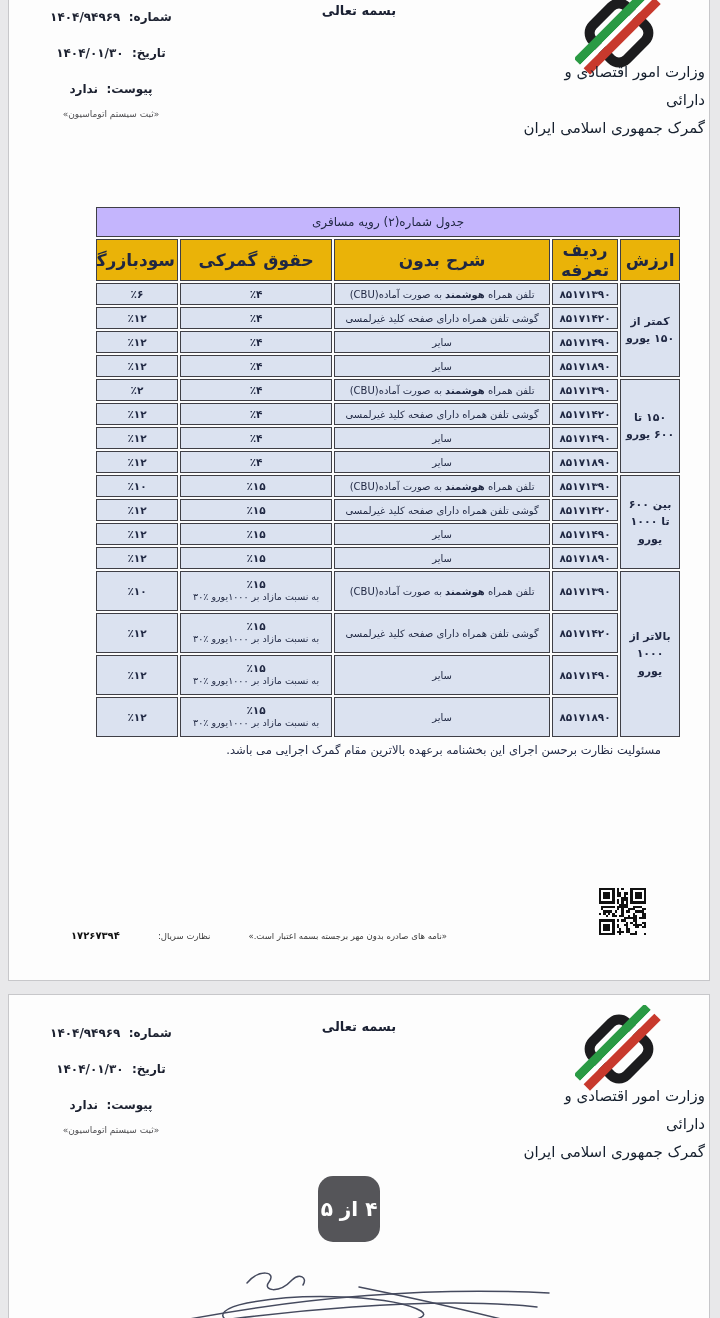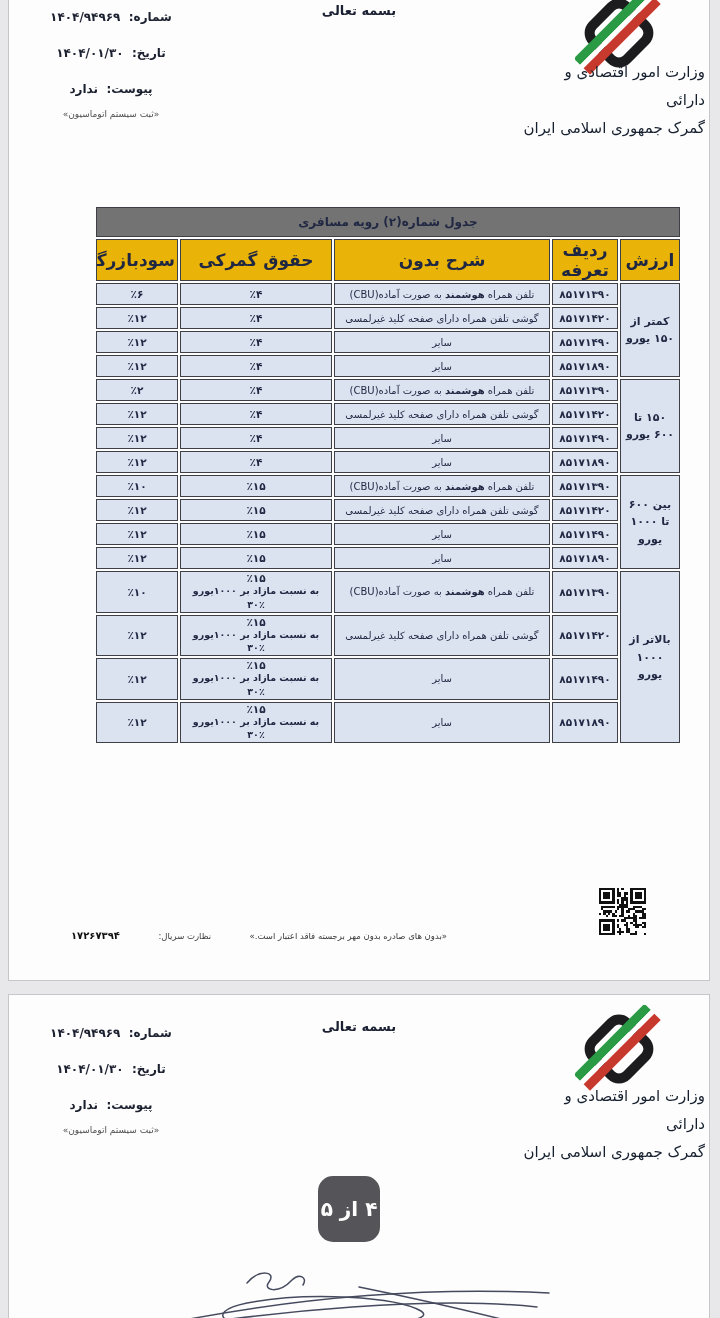--- a/index.html
+++ b/index.html
@@ -32,29 +32,29 @@
     font-weight:bold;font-size:12px;color:#1c2130}
   .page2 .meta{top:20px}
   .meta-line{height:36px;line-height:36px;white-space:nowrap}
   .automation{font-size:9px;font-weight:normal;color:#4f4f52;line-height:14px}
 
   
   table.tariff{position:absolute;top:206px;left:85px;width:586px;
     border-collapse:separate;border-spacing:2px;table-layout:fixed;direction:rtl}
   table.tariff td{border:1px solid #3f3f46;text-align:center;vertical-align:middle;
     padding:0 2px;color:#1f2742;overflow:hidden}
-  tr.t-title td{background:#737373;font-weight:bold;font-size:12px;height:28px}
+  tr.t-title td{background:#c4b5fd;font-weight:normal;font-size:12px;height:28px}
   tr.t-head td{background:#eab308;font-weight:bold;font-size:17px;height:24px}
   tbody td{background:#dbe2f0;font-size:10.5px;height:20px}
   tbody tr.dbl td{height:38px}
   td.num{font-weight:bold;font-size:10.5px}
   td.desc{font-size:10px}
   td.desc .b{font-weight:bold}
   td.value-cell{font-weight:bold;font-size:11px;line-height:1.55}
-  .duty-extra{display:block;font-size:9.5px;font-weight:bold;line-height:1.45}
+  .duty-extra{display:block;font-size:9.5px;font-weight:normal;line-height:1.45}
 
   .note{position:absolute;top:744px;right:48px;font-size:11.5px;color:#1f2742}
 
   .qr{position:absolute;top:889px;left:590px;width:47px;height:47px}
   .qr svg{width:47px;height:47px;display:block}
 
   .footline{position:absolute;top:931px;left:62px;width:376px;display:flex;
     direction:rtl;justify-content:space-between;align-items:center;
     font-size:8.5px;color:#3a3a3a;white-space:nowrap}
   .footline .serial{font-weight:bold;font-size:10px;color:#101010}
@@ -228,20 +228,21 @@
           </tr>
           <tr class="dbl">
             <td class="num">۸۵۱۷۱۸۹۰</td>
             <td class="desc"><span>سایر</span><span class="b"></span><span></span></td>
             <td class="num"><span>٪۱۵</span><span class="duty-extra">به نسبت مازاد بر ۱۰۰۰یورو ٪۳۰</span></td>
             <td class="num">٪۱۲</td>
           </tr>
         </tbody>
     </table>
 
+    <div class="note">مسئولیت نظارت برحسن اجرای این بخشنامه برعهده بالاترین مقام گمرک اجرایی می باشد.</div>
 
     <div class="qr">
       <svg id="qr-svg" viewBox="0 0 21 21" shape-rendering="crispEdges" aria-hidden="true">
           <rect x="0" y="0" width="7" height="7" fill="#111"></rect>
           <rect x="1" y="1" width="5" height="5" fill="#fff"></rect>
           <rect x="2" y="2" width="3" height="3" fill="#111"></rect>
           <rect x="14" y="0" width="7" height="7" fill="#111"></rect>
           <rect x="15" y="1" width="5" height="5" fill="#fff"></rect>
           <rect x="16" y="2" width="3" height="3" fill="#111"></rect>
           <rect x="0" y="14" width="7" height="7" fill="#111"></rect>
@@ -368,21 +369,21 @@
           <rect x="16" y="19" width="1" height="1" fill="#111"></rect>
           <rect x="9" y="20" width="1" height="1" fill="#111"></rect>
           <rect x="14" y="20" width="1" height="1" fill="#111"></rect>
           <rect x="15" y="20" width="1" height="1" fill="#111"></rect>
           <rect x="16" y="20" width="1" height="1" fill="#111"></rect>
           <rect x="20" y="20" width="1" height="1" fill="#111"></rect>
         </svg>
     </div>
 
     <div class="footline">
-      <span>«بدون های صادره بدون مهر برجسته فاقد اعتبار است.»</span>
+      <span>«نامه های صادره بدون مهر برجسته بسمه اعتبار است.»</span>
       <span>نظارت سریال:</span>
       <span class="serial">۱۷۲۶۷۳۹۴</span>
     </div>
   </div>
 
   <div class="page page2">
 
     <div class="basmala">بسمه تعالی</div>
 
     <div class="logo">

